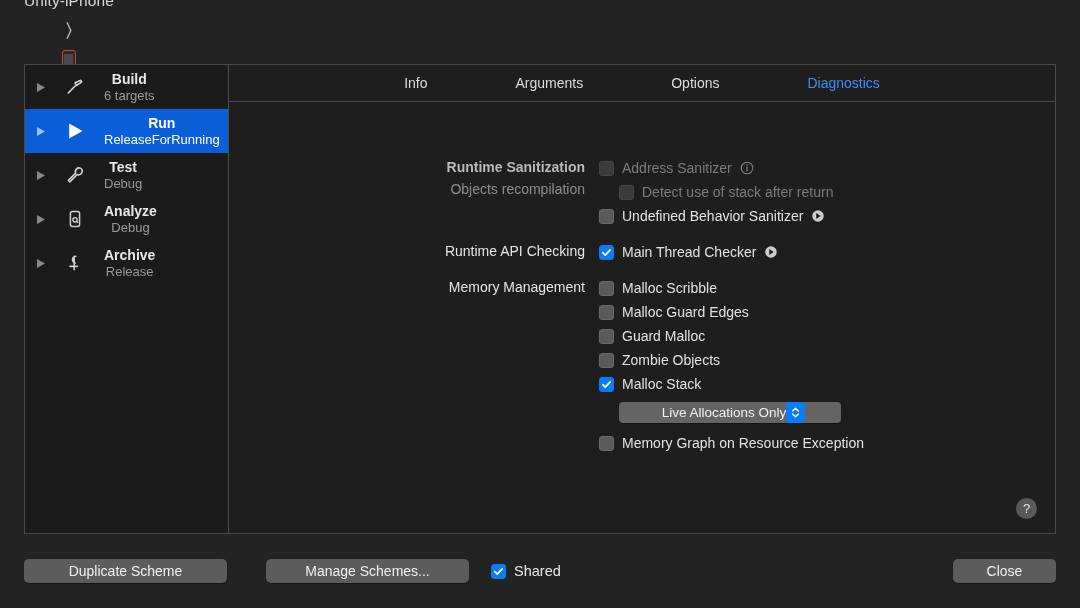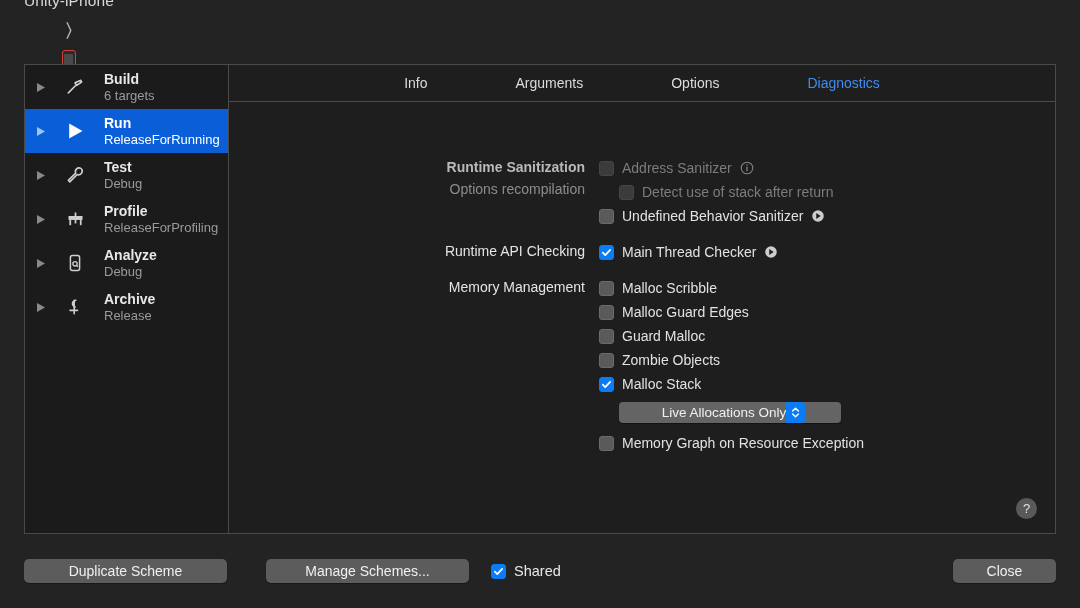--- a/index.html
+++ b/index.html
@@ -78,20 +78,21 @@
     padding-top: 0px;
     flex-shrink: 0;
   }
   .scheme-row {
     display: flex;
     align-items: center;
     height: 44px;
     padding-left: 10px;
     gap: 16px;
     cursor: default;
+    text-align: center;
   }
   .scheme-row.selected { background: #0a5fd8; }
   .disclosure {
     width: 11px;
     flex-shrink: 0;
     display: flex;
     align-items: center;
     justify-content: center;
   }
   .disclosure svg { display: block; }
@@ -337,40 +338,20 @@
         <svg width="20" height="20" viewBox="0 0 24 24">
           <path d="M19 4 a4.5 4.5 0 0 0 -6.2 5.7 L4 18.5 L5.8 20.3 L14.5 11.5 A4.5 4.5 0 0 0 20 5" stroke="#cfcfcf" stroke-width="1.9" fill="none" stroke-linecap="round" stroke-linejoin="round"></path>
         </svg>
       </span>
       <span class="row-text">
         <span class="row-title">Test</span>
         <span class="row-sub">Debug</span>
       </span>
     </div>
 
-    <div class="scheme-row">
-      <span class="disclosure">
-        <svg width="8" height="9" viewBox="0 0 8 9">
-            <polygon points="0,0 8,4.5 0,9" fill="#8a8a8a"></polygon>
-          </svg>
-      </span>
-      <span class="row-icon">
-        <svg width="21" height="21" viewBox="0 0 24 24">
-          <rect x="4" y="8" width="16" height="4.5" fill="#cfcfcf"></rect>
-          <rect x="5" y="12.5" width="2" height="6" fill="#cfcfcf"></rect>
-          <rect x="11" y="12.5" width="2" height="4" fill="#cfcfcf"></rect>
-          <rect x="17" y="12.5" width="2" height="6" fill="#cfcfcf"></rect>
-          <rect x="11" y="4" width="2" height="4" fill="#cfcfcf"></rect>
-        </svg>
-      </span>
-      <span class="row-text">
-        <span class="row-title">Profile</span>
-        <span class="row-sub">ReleaseForProfiling</span>
-      </span>
-    </div>
 
     <div class="scheme-row">
       <span class="disclosure">
         <svg width="8" height="9" viewBox="0 0 8 9">
             <polygon points="0,0 8,4.5 0,9" fill="#8a8a8a"></polygon>
           </svg>
       </span>
       <span class="row-icon">
         <svg width="20" height="20" viewBox="0 0 24 24">
           <rect x="6.5" y="3" width="11" height="18" rx="2.4" stroke="#cfcfcf" stroke-width="1.8" fill="none"></rect>
@@ -409,21 +390,21 @@
       <span class="tab">Arguments</span>
       <span class="tab">Options</span>
       <span class="tab active">Diagnostics</span>
     </div>
 
     <div class="form">
 
       <div class="form-row">
         <div class="form-label">
           <span class="lbl-main dim">Runtime Sanitization</span>
-          <span class="lbl-sub">Options recompilation</span>
+          <span class="lbl-sub">Objects recompilation</span>
         </div>
         <div class="form-field">
 
           <div class="cb-line">
             <span class="cbox dim"></span>
             <span class="cb-text dim">Address Sanitizer</span>
             <span class="info-icon">
               <svg width="14" height="14" viewBox="0 0 16 16">
                 <circle cx="8" cy="8" r="6.6" stroke="#848484" stroke-width="1.2" fill="none"></circle>
                 <circle cx="8" cy="4.7" r="0.85" fill="#848484"></circle>

